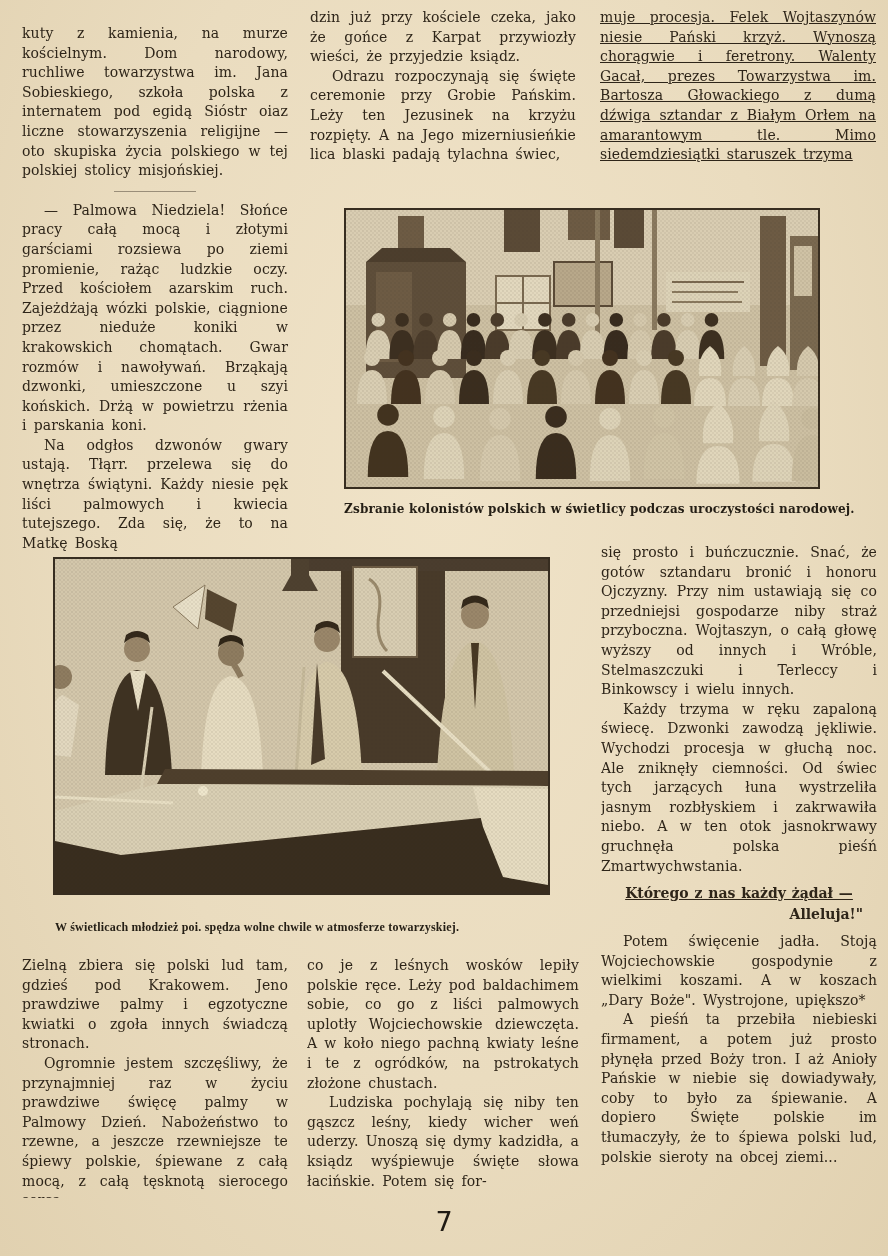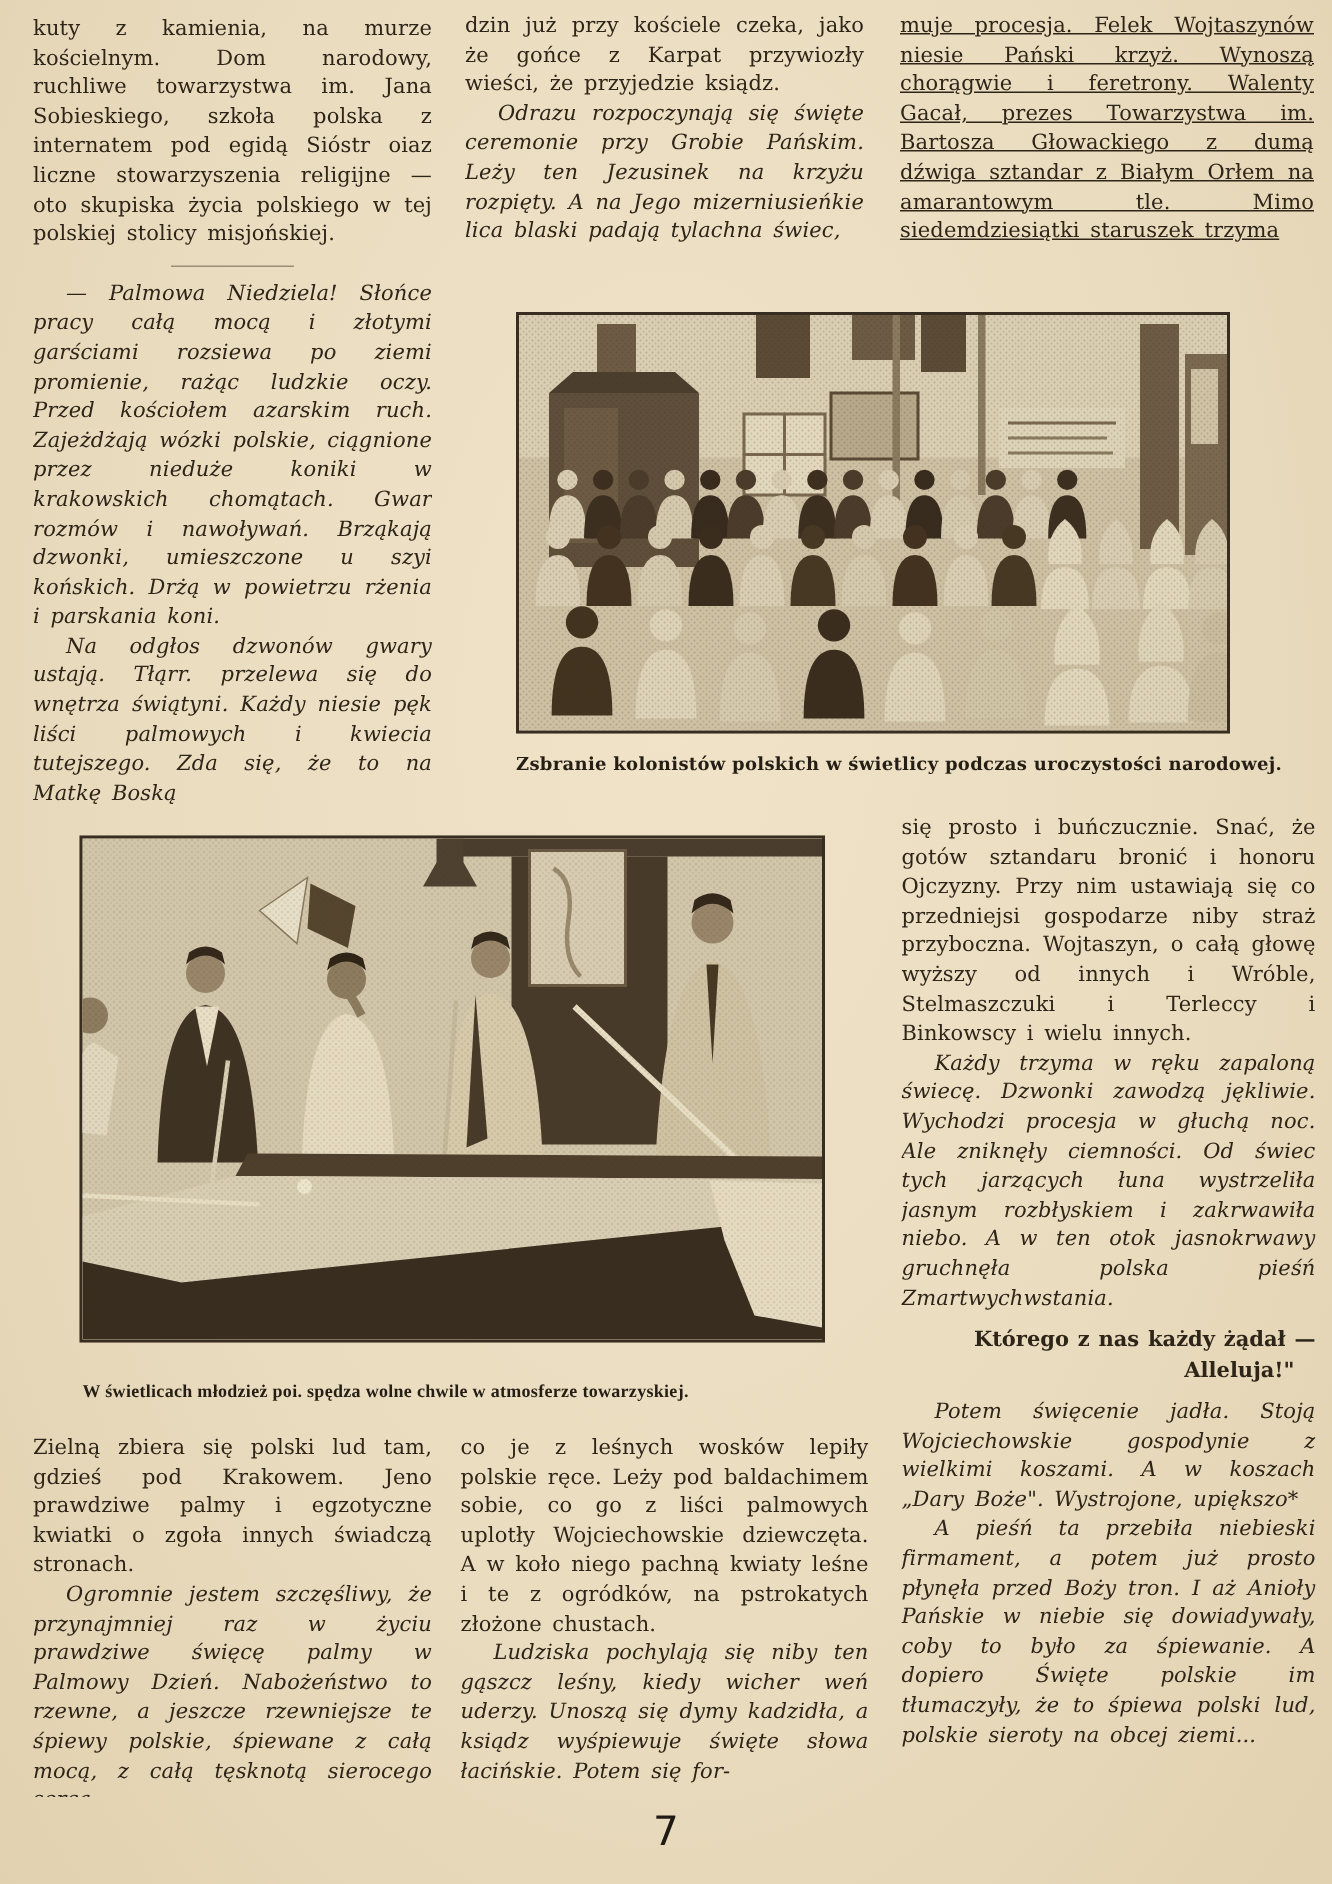--- a/index.html
+++ b/index.html
@@ -14,57 +14,57 @@
   }
   .block{position:absolute;overflow:hidden;}
   .para{
     margin:0;
     font-size:14px;
     line-height:19.6px;
     text-align:justify;
     word-spacing:2.5px;
     letter-spacing:0.1px;
   }
-  .indent{text-indent:22px;font-style:italic;}
+  .indent{text-indent:22px;}
   .rule{width:82px;border:0;border-top:1.5px solid #9a8e79;margin:10px auto 9px;}
   .photo-frame{
     position:absolute;
     border:2px solid #372d20;
     box-sizing:border-box;
     background:#cfc2a5;
   }
   .photo-frame svg{display:block;width:100%;height:100%;}
   .caption{
     position:absolute;
     margin:0;
     font-size:12px;
     font-weight:bold;
     letter-spacing:0.2px;
     color:#241e15;
   }
   .verse{margin:7px 0;font-weight:bold;line-height:21px;font-size:14px;}
   .verse div{word-spacing:1px;}
   .v1{padding-left:24px;}
-  .v2{text-align:right;}
+  .v2{text-align:center;text-decoration:underline;}
   .v3{text-align:right;padding-right:14px;}
   .pagenum{
     position:absolute;
     left:0;right:0;top:1206px;
     text-align:center;
     font-family:"DejaVu Sans","Liberation Sans",sans-serif;
     font-size:27px;
     color:#1f1a13;
   }
 </style>
 </head>
 <body>
 
 <div class="page">
 
-  <div class="block" style="left:22px;top:10px;width:266px;height:545px;">
+  <div class="block" style="left:22px;top:24px;width:266px;height:545px;">
     <p class="para">kuty z kamienia, na murze kościelnym. Dom narodowy, ruchliwe towarzystwa im. Jana Sobieskiego, szkoła polska z internatem pod egidą Sióstr oiaz liczne stowarzyszenia religijne — oto skupiska życia polskiego w tej polskiej stolicy misjońskiej.</p>
     <hr class="rule">
     <p class="para indent">— Palmowa Niedziela! Słońce pracy całą mocą i złotymi garściami rozsiewa po ziemi promienie, rażąc ludzkie oczy. Przed kościołem azarskim ruch. Zajeżdżają wózki polskie, ciągnione przez nieduże koniki w krakowskich chomątach. Gwar rozmów i nawoływań. Brząkają dzwonki, umieszczone u szyi końskich. Drżą w powietrzu rżenia i parskania koni.</p>
     <p class="para indent">Na odgłos dzwonów gwary ustają. Tłąrr. przelewa się do wnętrza świątyni. Każdy niesie pęk liści palmowych i kwiecia tutejszego. Zda się, że to na Matkę Boską</p>
   </div>
 
   <div class="block" style="left:310px;top:8px;width:266px;height:196px;">
     <p class="para">dzin już przy kościele czeka, jako że gońce z Karpat przywiozły wieści, że przyjedzie ksiądz.</p>
     <p class="para indent">Odrazu rozpoczynają się święte ceremonie przy Grobie Pańskim. Leży ten Jezusinek na krzyżu rozpięty. A na Jego mizerniusieńkie lica blaski padają tylachna świec,</p>
   </div>

